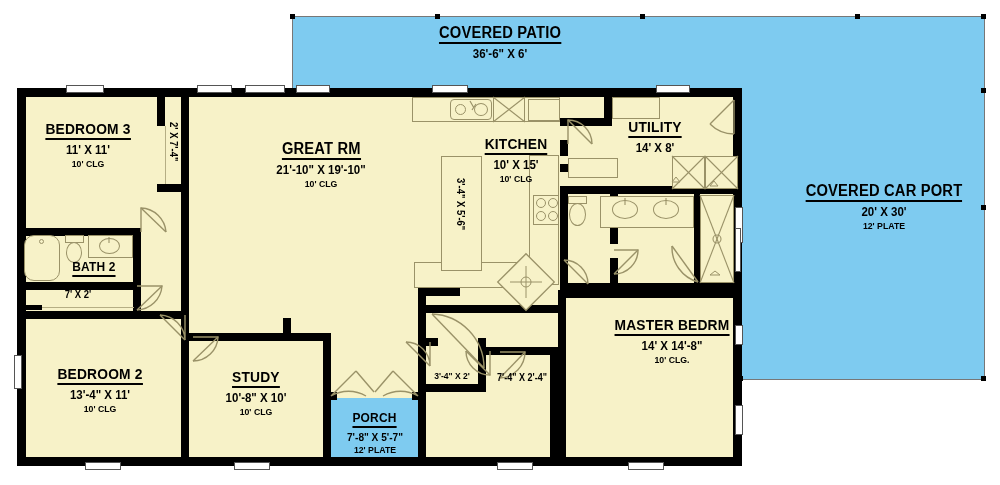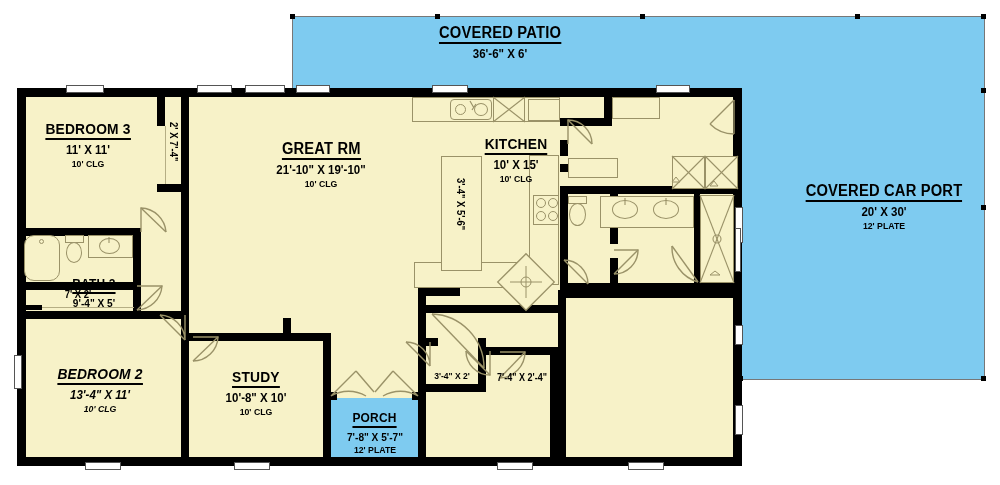--- a/index.html
+++ b/index.html
@@ -271,30 +271,30 @@
   <div class="lbl" style="left:88px;top:120px;">
     <div class="nm">BEDROOM 3</div>
     <div class="dm">11' X 11'</div>
     <div class="cl">10' CLG</div>
   </div>
 
   <div class="vlabel" style="left:180px;top:122px;transform:rotate(90deg) scaleX(.9);">
     <span>2' X 7'-4"</span>
   </div>
 
-  <div class="lbl small" style="left:94px;top:274px;">
+  <div class="lbl small" style="left:94px;top:257px;">
     <div class="nm">BATH 2</div>
     <div class="dm">9'-4" X 5'</div>
   </div>
 
   <div class="clabel" style="left:78px;top:288px;">
     <span>7' X 2'</span>
   </div>
 
-  <div class="lbl" style="left:100px;top:365px;font-style:italic;">
+  <div class="lbl" style="left:100px;top:365px;">
     <div class="nm">BEDROOM 2</div>
     <div class="dm">13'-4" X 11'</div>
     <div class="cl">10' CLG</div>
   </div>
 
   <div class="lbl" style="left:256px;top:368px;">
     <div class="nm">STUDY</div>
     <div class="dm">10'-8" X 10'</div>
     <div class="cl">10' CLG</div>
   </div>
@@ -308,22 +308,31 @@
   <div class="vlabel" style="left:467px;top:178px;transform:rotate(90deg) scaleX(.9);">
     <span>3'-4" X 5'-6"</span>
   </div>
 
   <div class="lbl" style="left:516px;top:135px;">
     <div class="nm">KITCHEN</div>
     <div class="dm">10' X 15'</div>
     <div class="cl">10' CLG</div>
   </div>
 
-
-
+  <div class="lbl" style="left:655px;top:118px;">
+    <div class="nm">UTILITY</div>
+    <div class="dm">14' X 8'</div>
+  </div>
+
+
+  <div class="lbl" style="left:672px;top:316px;">
+    <div class="nm">MASTER BEDRM</div>
+    <div class="dm">14' X 14'-8"</div>
+    <div class="cl">10' CLG.</div>
+  </div>
 
 
   <div class="clabel" style="left:452px;top:370px;font-size:9.5px;">
     <span>3'-4" X 2'</span>
   </div>
 
   <div class="clabel" style="left:522px;top:372px;font-size:10px;">
     <span>7'-4" X 2'-4"</span>
   </div>
 

